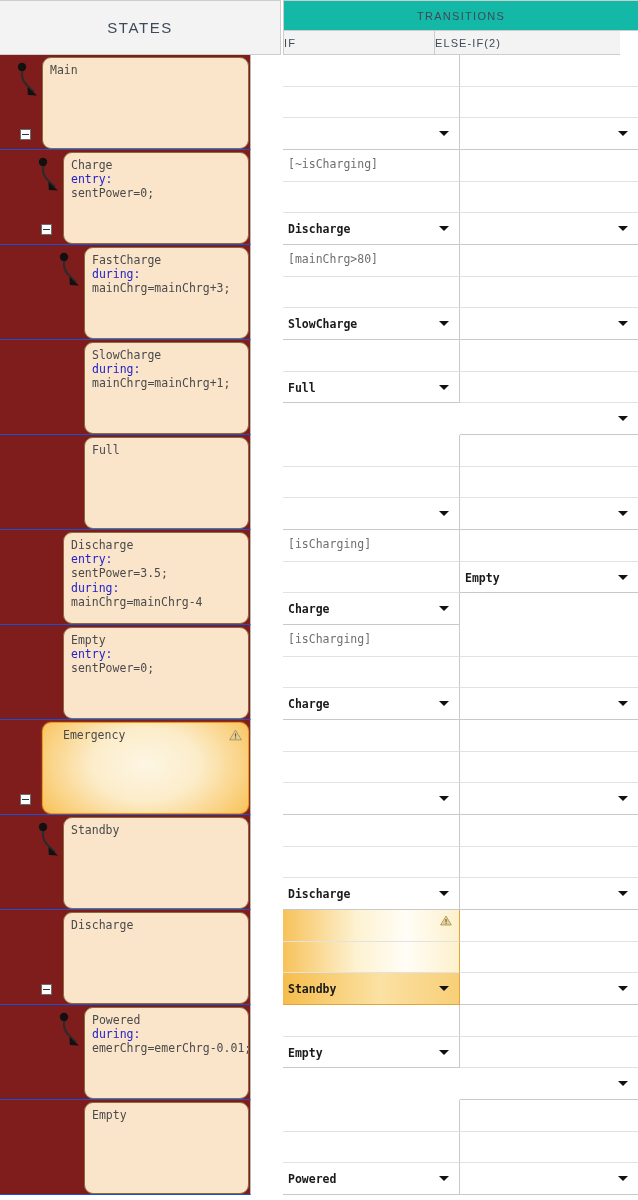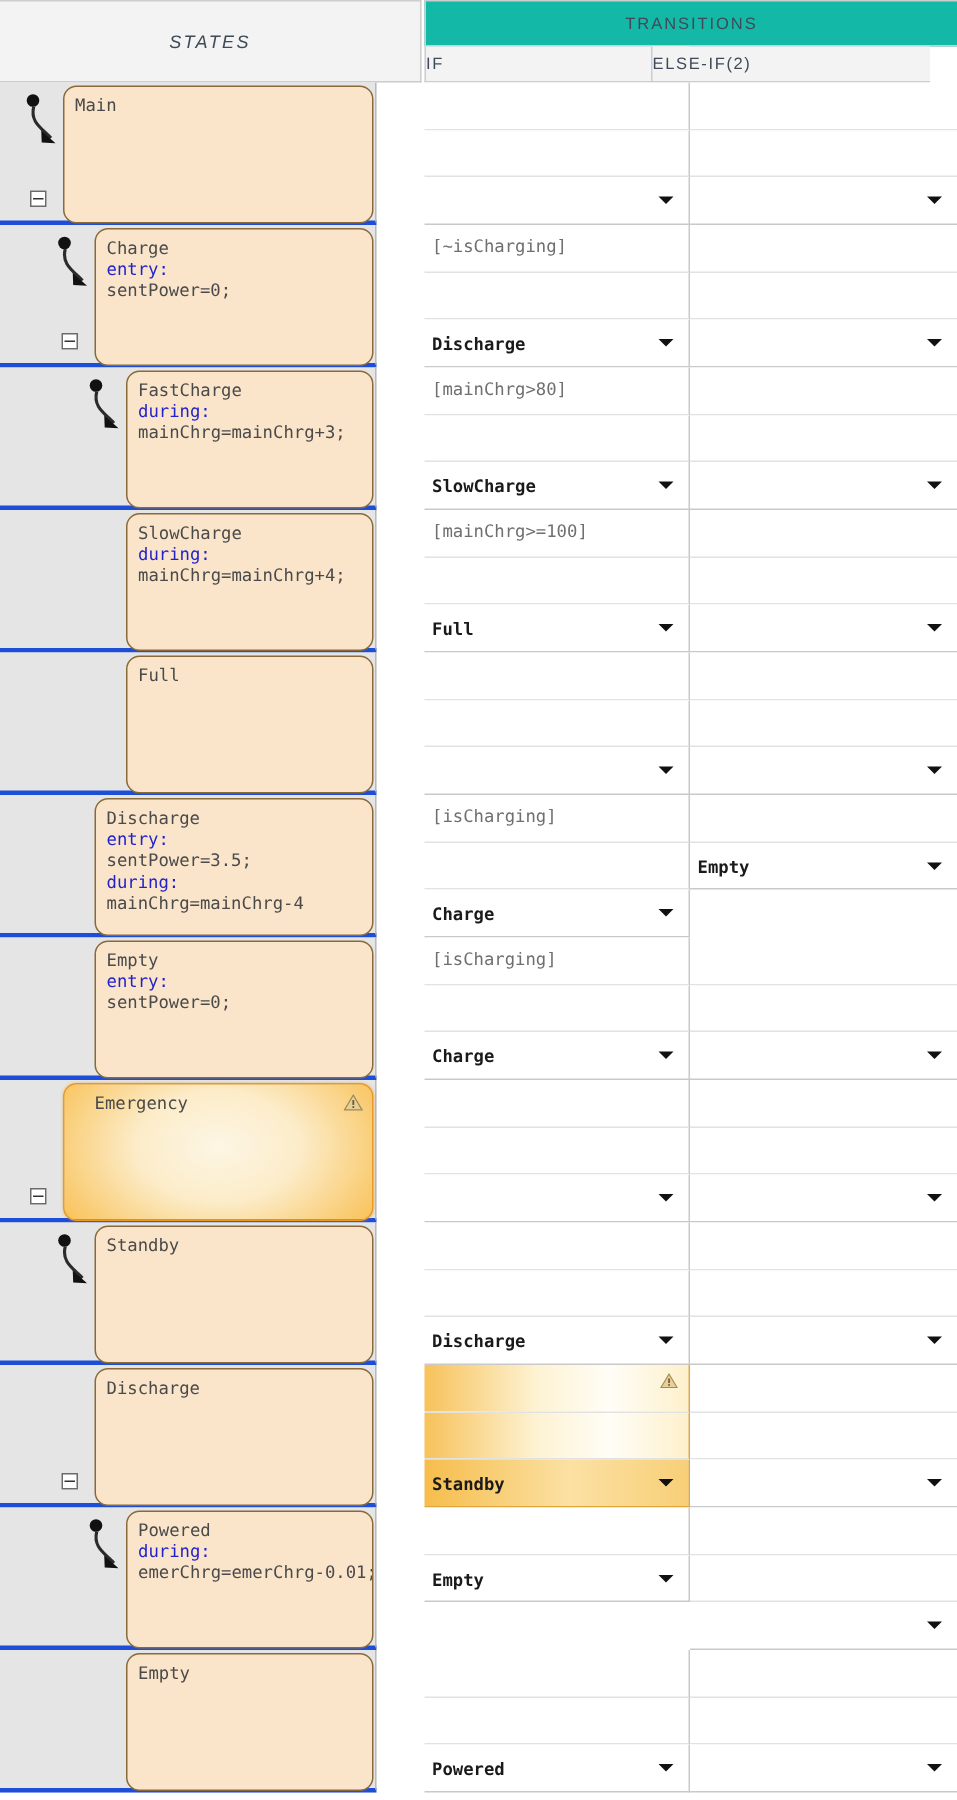--- a/index.html
+++ b/index.html
@@ -27,24 +27,23 @@
     left: 0; top: 0;
     width: 281px; height: 55px;
     background: #f3f3f3;
     border: 1px solid #cdcdcd;
     border-left: none;
     display: flex;
     align-items: center;
     justify-content: center;
   }
   .hdr-states span {
-    font-size: 12px;
+    font-size: 15px;
     letter-spacing: 1.6px;
     color: #3f4a58;
-    font-style: italic;
   }
   .hdr-trans {
     position: absolute;
     left: 283px; top: 0;
     width: 355px; height: 31px;
     background: #14b8a6;
     border: 1px solid #cdcdcd;
     border-right: none;
     display: flex;
     align-items: center;
@@ -80,23 +79,23 @@
     position: relative;
     width: 638px;
     height: 95px;
   }
 
   
   .states-cell {
     position: absolute;
     left: 0; top: 0;
     width: 251px; height: 95px;
-    border-bottom: 3px solid #1d4ed8;
+    border-bottom: 1px solid #1d4ed8;
     border-right: 1px solid #b9b9b9;
-    background: #e5e5e5;
+    background: #7f1d1d;
   }
 
   
   .state-box {
     position: absolute;
     top: 2px;
     right: 1px;
     height: 92px;
     border: 1.6px solid #8a6a3a;
     border-radius: 9px;
@@ -268,24 +267,23 @@
           <div class="subcell dest last"><span>SlowCharge</span><span class="caret"></span></div>
         </div>
         <div class="tcol elseif">
           <div class="subcell"><span></span></div>
           <div class="subcell"><span></span></div>
           <div class="subcell dest last"><span></span><span class="caret"></span></div>
         </div>
       </div>
       <div class="row">
         <div class="states-cell">
-          <div class="state-box" style="left: 84px;"><div><div>SlowCharge</div><div class="kw">during:</div><div>mainChrg=mainChrg+4;</div></div></div>
-        </div>
-        <div class="tcol if">
-          <div class="subcell"><span>[mainChrg&gt;=100]</span></div>
+          <div class="state-box" style="left: 84px;"><div><div>SlowCharge</div><div class="kw">during:</div><div>mainChrg=mainChrg+1;</div></div></div>
+        </div>
+        <div class="tcol if">
           <div class="subcell"><span></span></div>
           <div class="subcell dest last"><span>Full</span><span class="caret"></span></div>
         </div>
         <div class="tcol elseif">
           <div class="subcell"><span></span></div>
           <div class="subcell"><span></span></div>
           <div class="subcell dest last"><span></span><span class="caret"></span></div>
         </div>
       </div>
       <div class="row">

